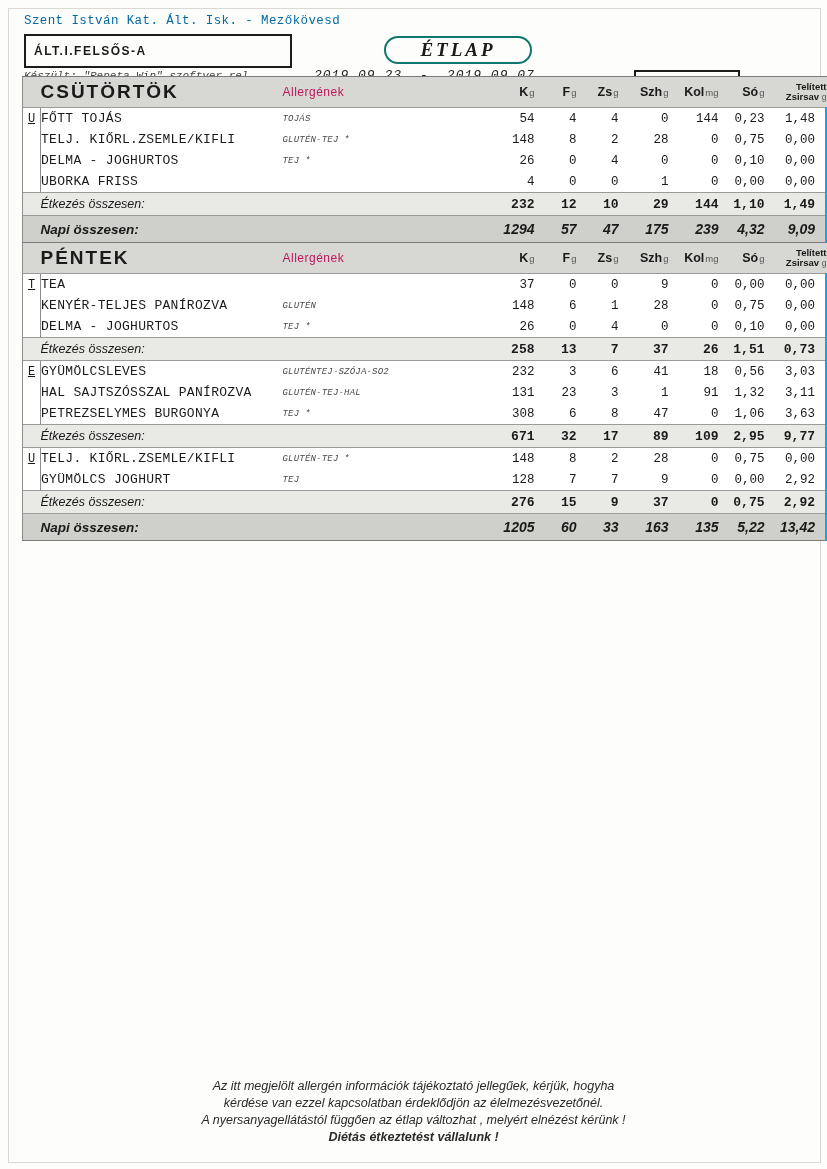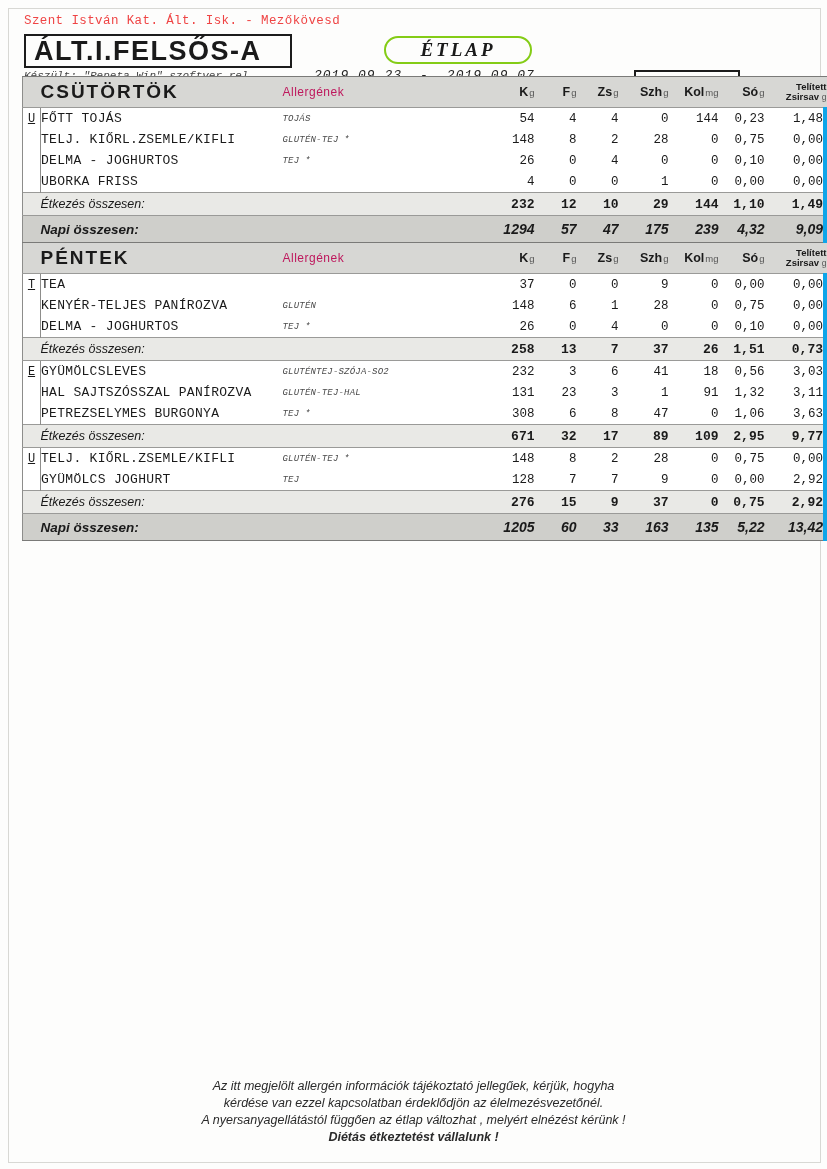--- a/index.html
+++ b/index.html
@@ -30,21 +30,21 @@
     border: 1px solid #d8d8d4;
     pointer-events: none;
   }
 
   .school-line {
     position: absolute;
     left: 24px;
     top: 14px;
     font-size: 12.5px;
     letter-spacing: 0.4px;
-    color: #ef4444;
+    color: #0369a1;
   }
 
   .header-row {
     position: absolute;
     left: 24px;
     top: 34px;
     width: 778px;
     height: 34px;
   }
   .box-title {
@@ -52,29 +52,29 @@
     left: 0; top: 0;
     width: 268px;
     height: 34px;
     border: 2px solid #1c1c1c;
     box-sizing: border-box;
     display: flex;
     align-items: center;
     padding-left: 8px;
     font-family: "Liberation Sans", sans-serif;
     font-weight: bold;
-    font-size: 27px;
+    font-size: 12px;
     letter-spacing: 1.5px;
   }
   .box-etlap {
     position: absolute;
     left: 360px; top: 2px;
     width: 148px;
     height: 28px;
-    border: 2px solid #84cc16;
+    border: 2px solid #0f766e;
     border-radius: 16px;
     box-sizing: border-box;
     display: flex;
     align-items: center;
     justify-content: center;
     font-family: "Liberation Serif", serif;
     font-style: italic;
     font-weight: bold;
     font-size: 19px;
     letter-spacing: 3px;
@@ -218,21 +218,22 @@
     white-space: nowrap;
   }
   .num {
     font-family: "Liberation Mono", monospace;
     font-size: 12.5px;
     text-align: right;
     padding-right: 6px;
     white-space: nowrap;
   }
   .num.last {
-    border-right: 7px solid #0ea5e9;
+    padding-right: 10px;
+    border-right: 3px solid #0ea5e9;
   }
 
   tr.mealsum td {
     height: 22px;
     background: #e9e9e6;
     border-top: 1px solid #9a9a98;
     border-bottom: 1px solid #9a9a98;
   }
   .sumlabel {
     font-family: "Liberation Sans", sans-serif;

